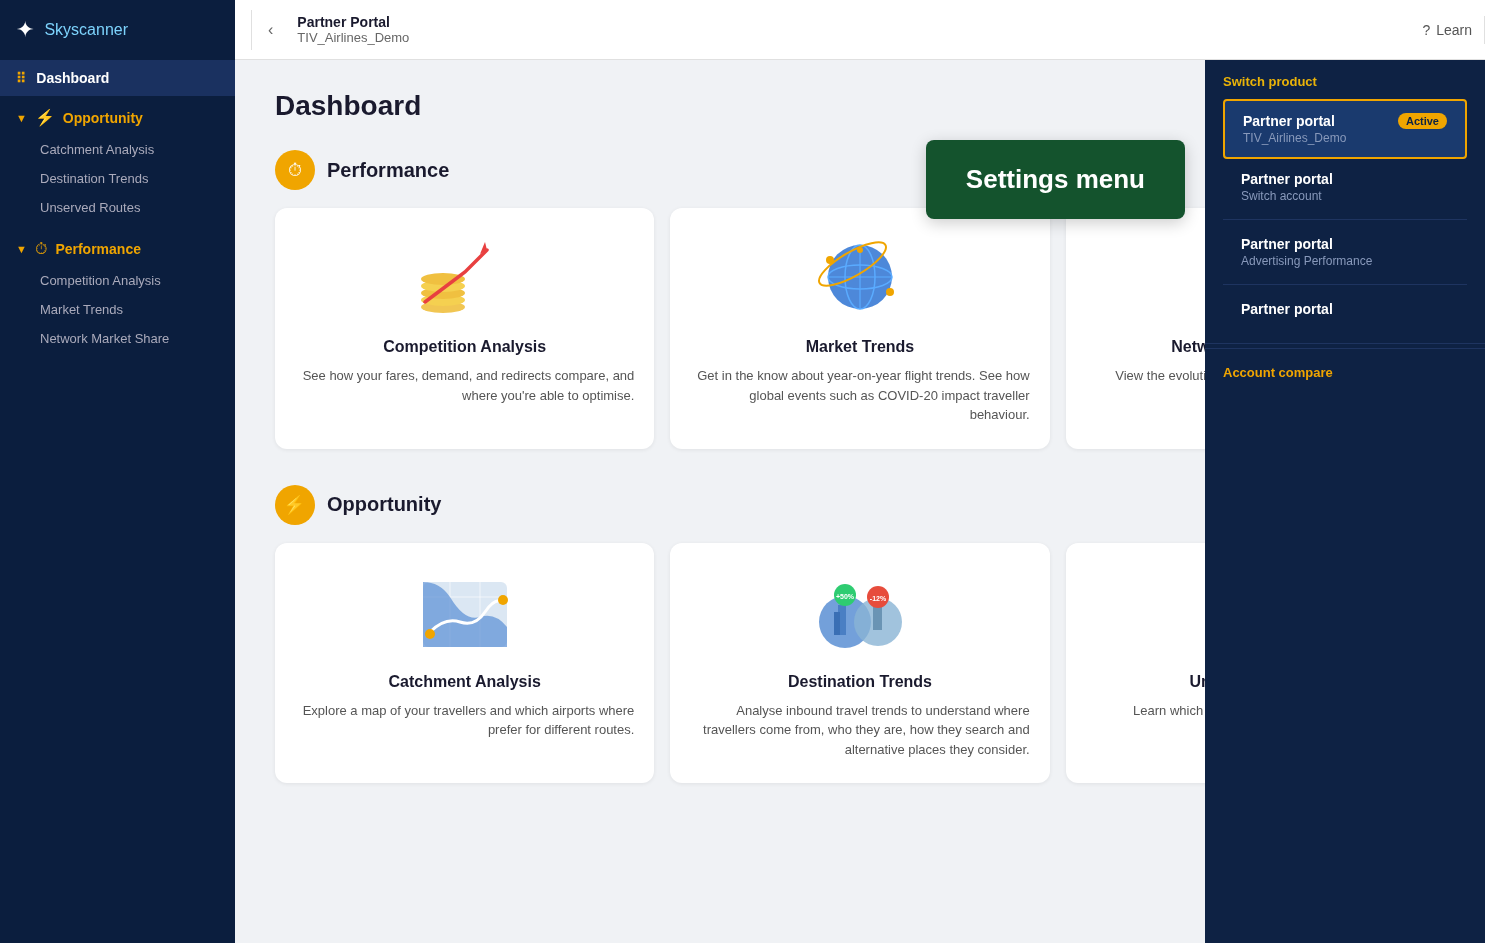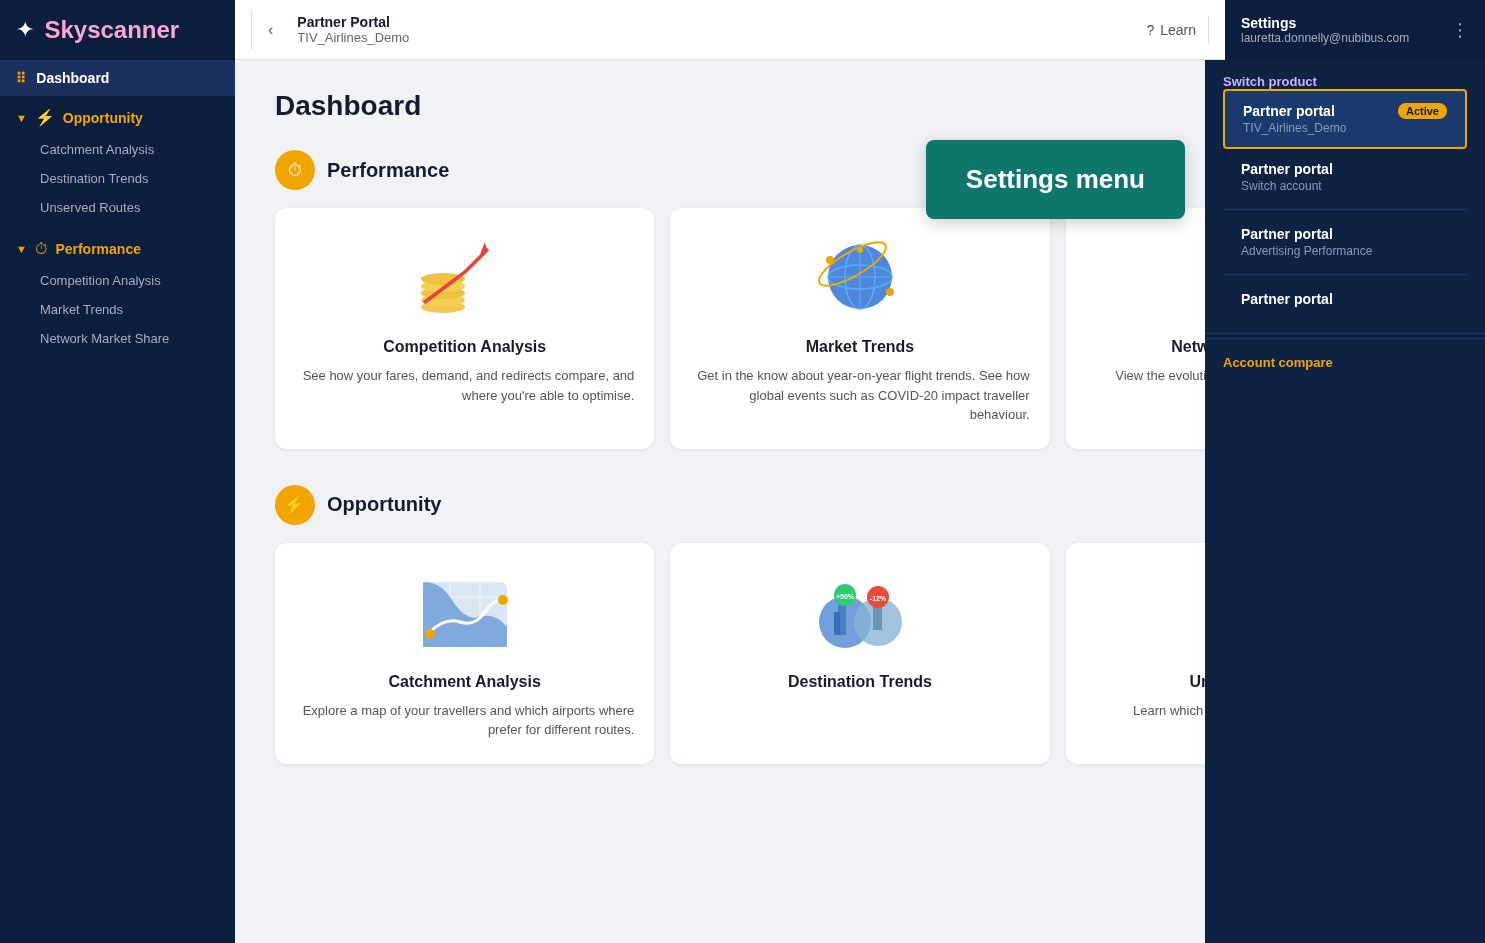--- a/index.html
+++ b/index.html
@@ -8,21 +8,21 @@
     
     .topbar {
       display: flex; align-items: center; height: 60px;
       background: #fff; border-bottom: 1px solid #e0e0e0; z-index: 10;
     }
     .topbar-brand {
       background: #0b1e3e; width: 235px; height: 60px;
       display: flex; align-items: center; padding: 0 16px; gap: 10px; flex-shrink: 0;
     }
     .brand-logo { color: #fff; font-size: 22px; }
-    .brand-title { color: #f9a8d4; font-size: 24px; font-weight: 700; }
+    .brand-title { color: #7dd3fc; font-size: 16px; font-weight: 400; }
     .topbar-divider { width: 1px; height: 40px; background: #e0e0e0; margin: 0 16px; }
     .topbar-collapse-btn { color: #666; font-size: 16px; cursor: pointer; }
     .topbar-portal-info { flex: 1; padding: 0 24px; }
     .portal-name { font-size: 14px; font-weight: 700; color: #1a1a2e; }
     .portal-account { font-size: 13px; color: #666; }
     .topbar-right { display: flex; align-items: center; gap: 16px; padding-right: 0; margin-left: auto; }
     .help-btn { display: flex; align-items: center; gap: 6px; color: #555; font-size: 14px; cursor: pointer; padding: 6px 12px; border-right: 1px solid #e0e0e0; }
     .settings-area {
       background: #0b1e3e; height: 60px; min-width: 260px;
       display: flex; align-items: center; padding: 0 16px; gap: 10px; cursor: pointer;
@@ -85,21 +85,21 @@
     .card-illustration { width: 100px; height: 90px; margin-bottom: 16px; display: flex; align-items: center; justify-content: center; }
     .card-title { font-size: 16px; font-weight: 700; color: #1a1a2e; margin-bottom: 10px; }
     .card-desc { font-size: 13px; color: #555; line-height: 1.5; text-align: right; }
 
     
     .settings-panel {
       position: absolute; top: 0; right: 0; width: 280px; height: 100%;
       background: #0e2244; z-index: 100; display: flex; flex-direction: column;
     }
     .sp-switch { padding: 14px 18px; border-bottom: 1px solid #1e3460; }
-    .sp-switch-label { color: #c4b5fd; font-size: 13px; font-weight: 700; }
+    .sp-switch-label { color: #eab308; font-size: 13px; font-weight: 700; margin-bottom: 10px; }
     .sp-item {
       padding: 12px 18px; cursor: pointer; border: none; background: none;
       display: flex; flex-direction: column; gap: 2px;
     }
     .sp-item.active { background: #1a3a6e; border: 2px solid #f0a500; border-radius: 4px; }
     .sp-item-title { color: #fff; font-size: 14px; font-weight: 600; display: flex; align-items: center; justify-content: space-between; }
     .sp-item-sub { color: #8899bb; font-size: 12px; }
     .sp-active-badge {
       background: #f0a500; color: #0e2244; font-size: 11px; font-weight: 700;
       padding: 2px 8px; border-radius: 10px;
@@ -108,21 +108,21 @@
     .sp-account-settings { padding: 12px 18px; color: #f0a500; font-size: 13px; font-weight: 600; cursor: pointer; }
     .sp-logout {
       padding: 12px 18px; display: flex; align-items: center; justify-content: space-between;
       color: #ccd; font-size: 14px; cursor: pointer; margin-top: auto;
     }
     .sp-logout-icon { font-size: 18px; }
 
     
     .settings-menu-btn {
       position: absolute; top: 80px; right: 300px;
-      background: #0f766e; color: #fff; font-size: 26px; font-weight: 800;
+      background: #14532d; color: #fff; font-size: 26px; font-weight: 800;
       padding: 24px 40px; border-radius: 8px; cursor: pointer; z-index: 50;
       box-shadow: 0 4px 16px rgba(0,0,0,0.2);
     }
 
     
     .illus { width: 100px; height: 90px; }
   </style>
 </head>
 <body>
 
@@ -135,27 +135,20 @@
   <span class="topbar-collapse-btn">‹</span>
   <div class="topbar-portal-info">
     <div class="portal-name">Partner Portal</div>
     <div class="portal-account">TIV_Airlines_Demo</div>
   </div>
   <div class="topbar-right">
     <div class="help-btn">
       <span>?</span>
       <span>Learn</span>
     </div>
-    <div class="settings-area">
-      <div>
-        <div class="settings-label">Settings</div>
-        <div class="settings-email">lauretta.donnelly@nubibus.com</div>
-      </div>
-      <span class="settings-dots">⋮</span>
-    </div>
   </div>
 </div>
 
 <div class="layout">
 
   <div class="sidebar">
     <div class="sidebar-item active">
       <span class="sidebar-dots">⠿</span>
       <span>Dashboard</span>
     </div>
@@ -300,20 +293,21 @@
             <circle cx="68" cy="55" r="24" fill="#8ab4d4" opacity="0.8"></circle>
 
             <rect x="63" y="35" width="9" height="28" fill="#6a94b4"></rect>
             <rect x="61" y="30" width="13" height="10" fill="#5a84a4" rx="6"></rect>
 
             <circle cx="68" cy="30" r="11" fill="#e74c3c"></circle>
             <text x="68" y="34" text-anchor="middle" font-size="7" font-weight="bold" fill="#fff">-12%</text>
           </svg>
         </div>
         <div class="card-title">Destination Trends</div>
+        <div class="card-desc">Analyse inbound travel trends to understand where travellers come from, who they are, how they search and alternative places they consider.</div>
       </div>
 
       <div class="card">
         <div class="card-illustration">
           <svg class="illus" viewBox="0 0 100 90" xmlns="http://www.w3.org/2000/svg">
 
             <line x1="25" y1="60" x2="75" y2="40" stroke="#aaa" stroke-width="2" stroke-dasharray="5,4"></line>
 
             <circle cx="22" cy="62" r="14" fill="#2ecc71" opacity="0.8"></circle>
             <text x="22" y="67" text-anchor="middle" font-size="10" font-weight="bold" fill="#fff">A</text>

